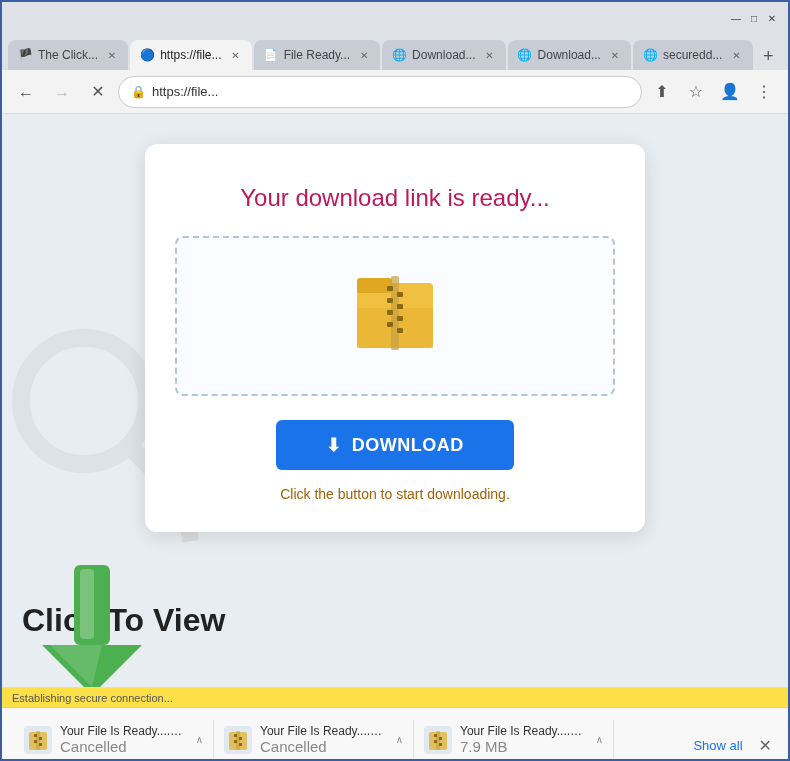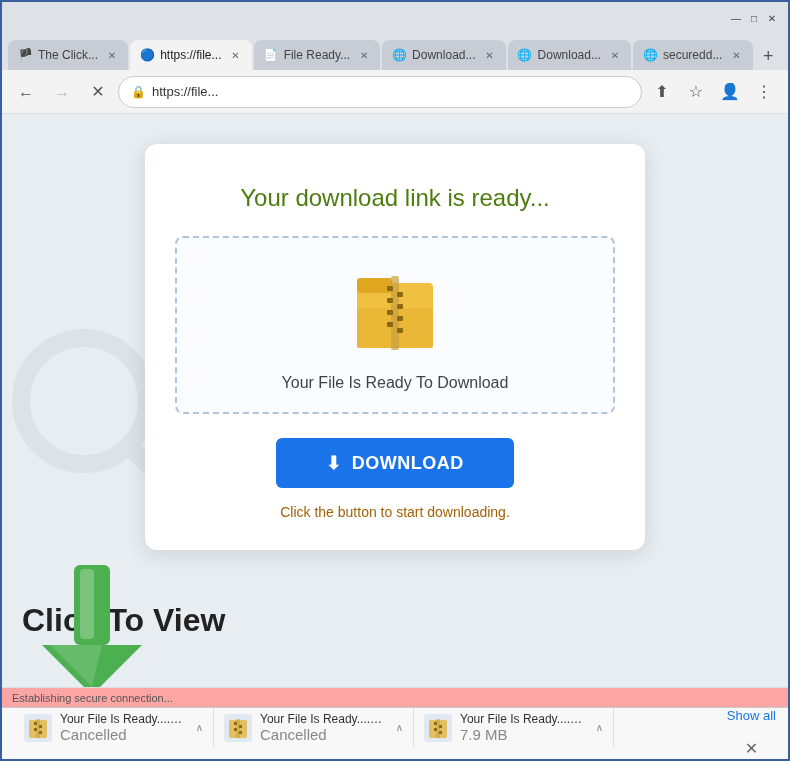--- a/index.html
+++ b/index.html
@@ -205,21 +205,21 @@
       width: 500px;
       background: white;
       border-radius: 12px;
       box-shadow: 0 4px 20px rgba(0,0,0,0.12);
       padding: 40px 30px 30px;
       text-align: center;
       z-index: 2;
     }
     .card-title {
       font-size: 24px;
-      color: #4d7c0f;
+      color: #be185d;
       margin-bottom: 24px;
       font-weight: 400;
     }
     .file-preview {
       border: 2px dashed #b0c4de;
       border-radius: 8px;
       padding: 30px 20px 20px;
       margin-bottom: 24px;
       background: #fafcff;
     }
@@ -275,42 +275,42 @@
       bottom: 60px;
       z-index: 3;
     }
 
     
     .status-bar {
       position: absolute;
       bottom: 52px;
       left: 0;
       right: 0;
-      background: #fca5a5;
+      background: #fde047;
       height: 20px;
       display: flex;
       align-items: center;
       padding: 0 10px;
       font-size: 11px;
       color: #555;
       border-top: 1px solid #ddd;
       z-index: 4;
     }
 
     
     .download-bar {
       position: absolute;
       bottom: 0;
       left: 0;
       right: 0;
       height: 52px;
       background: #f8f8f8;
       border-top: 1px solid #ccc;
       display: flex;
-      align-items: flex-start;
+      align-items: flex-end;
       padding: 0 12px;
       gap: 0;
       z-index: 5;
     }
     .download-item {
       display: flex;
       align-items: center;
       gap: 8px;
       padding: 4px 10px;
       border-right: 1px solid #ddd;
@@ -347,21 +347,20 @@
     .dl-chevron {
       font-size: 10px;
       color: #888;
       cursor: pointer;
     }
     .download-bar-actions {
       margin-left: auto;
       display: flex;
       align-items: center;
       gap: 12px;
-      flex-direction: column;
     }
     .show-all-btn {
       font-size: 13px;
       color: #1a73e8;
       cursor: pointer;
       font-weight: 500;
     }
     .dl-bar-close {
       font-size: 16px;
       color: #666;
@@ -464,21 +463,20 @@
             <rect x="32" y="18" width="6" height="5" rx="1" fill="#8B6914"></rect>
             <rect x="42" y="24" width="6" height="5" rx="1" fill="#8B6914"></rect>
             <rect x="32" y="30" width="6" height="5" rx="1" fill="#8B6914"></rect>
             <rect x="42" y="36" width="6" height="5" rx="1" fill="#8B6914"></rect>
             <rect x="32" y="42" width="6" height="5" rx="1" fill="#8B6914"></rect>
             <rect x="42" y="48" width="6" height="5" rx="1" fill="#8B6914"></rect>
             <rect x="32" y="54" width="6" height="5" rx="1" fill="#8B6914"></rect>
             <rect x="42" y="60" width="6" height="5" rx="1" fill="#8B6914"></rect>
           </svg>
         </div>
-        <div class="file-label">Your File Is Ready To Download</div>
       </div>
 
       <button class="download-btn">
         <span>⬇</span>
         <span>DOWNLOAD</span>
       </button>
 
       <div class="click-hint">Click the button to start downloading.</div>
     </div>
 

